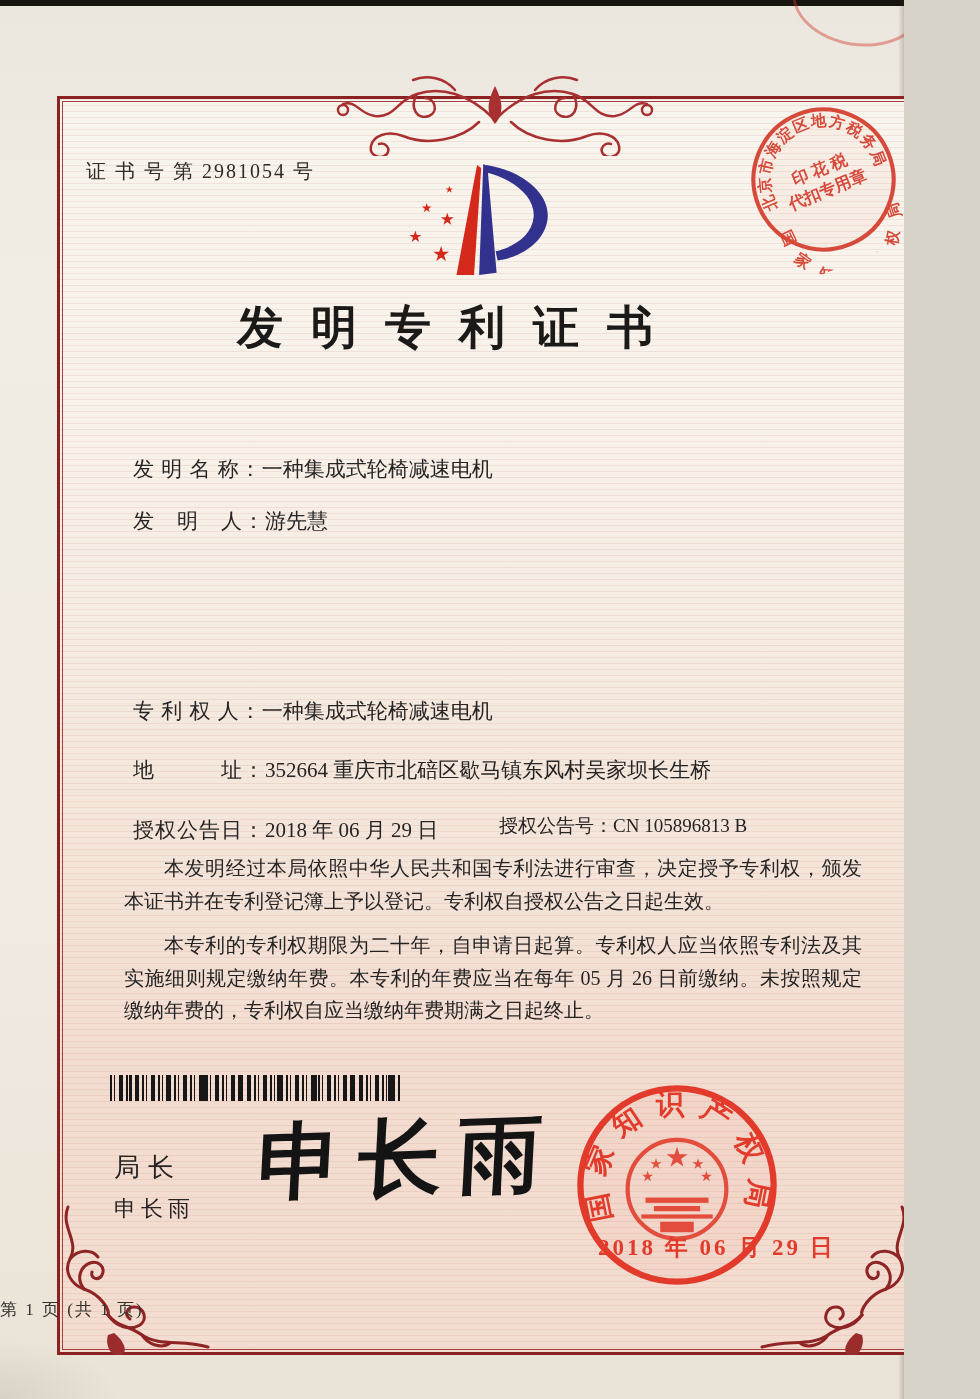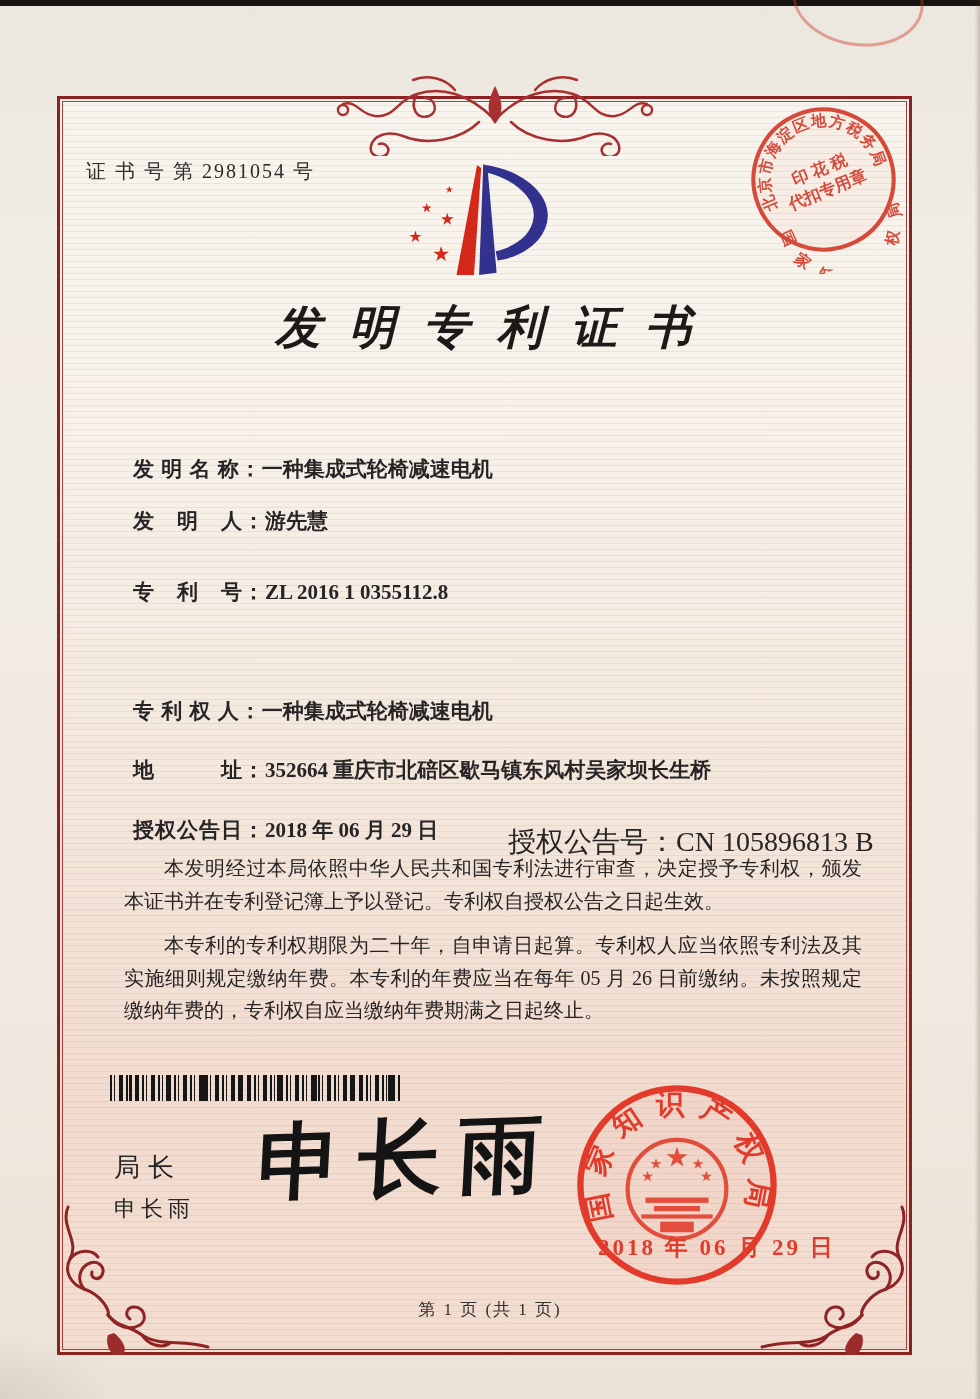--- a/index.html
+++ b/index.html
@@ -1,52 +1,52 @@
 <!DOCTYPE html>
 <html><head>
 <meta charset="utf-8">
 <style>
   html,body{margin:0;padding:0;background:#d8d3c8;}
   .paper{
-    position:relative;width:980px;height:1399px;overflow:hidden;
+    position:relative;width:904px;height:1399px;overflow:hidden;
     background:linear-gradient(180deg,#ece7de 0%,#f1ece4 20%,#f0eae1 65%,#eae3d7 100%);
     font-family:"Liberation Serif","DejaVu Serif",serif;color:#262424;
   }
   .abs{position:absolute;}
   .scan-top{left:0;top:0;right:0;height:6px;background:#18140f;}
   .scan-right{top:0;right:0;width:6px;height:100%;background:linear-gradient(90deg,rgba(60,45,30,0) 0%,rgba(60,45,30,.22) 100%);}
   .scan-corner{left:0;bottom:0;width:120px;height:60px;background:radial-gradient(ellipse at 0% 100%,rgba(80,80,80,.12),rgba(0,0,0,0) 70%);}
   .stamp-edge{left:792px;top:-46px;width:126px;height:86px;border:3px solid rgba(205,55,38,.42);border-radius:50%;transform:rotate(9deg);}
   .frame{
     left:57px;top:96px;width:849px;height:1253px;border:3px solid #8b2222;
     background:
       repeating-linear-gradient(180deg,rgba(198,118,98,.14) 0 1px,rgba(198,118,98,0) 1px 6px),
       linear-gradient(180deg,#f8f5ee 0%,#f7f1e9 28%,#f4e7dc 55%,#f2dcd0 78%,#f3ddd1 100%);
   }
   .frame::before{content:"";position:absolute;inset:2px;border:1px solid #a64040;}
   .certno{left:86px;top:158px;font-size:20px;letter-spacing:2px;color:#2e2b28;white-space:pre;}
   .logo{left:400px;top:156px;}
-  .title{left:14px;right:0;top:297px;text-align:center;font-size:46px;font-weight:bold;letter-spacing:28px;color:#1c1a18;font-style:italic;}
-  .frow{left:112px;font-size:21px;white-space:pre;font-weight:bold;}
+  .title{left:14px;right:0;top:297px;text-align:center;font-size:46px;font-weight:bold;letter-spacing:28px;color:#1c1a18;}
+  .frow{left:112px;font-size:21px;white-space:pre;}
   .frow .flabel{letter-spacing:1px;}
-  .frow2{left:480px;font-size:28px;white-space:pre;}
+  .frow2{left:480px;font-size:19px;white-space:pre;}
   .pars{left:112px;width:762px;top:840px;font-size:20px;line-height:32.5px;text-align:justify;}
   .pars p{margin:12px;text-indent:2em;}
   .barcode{left:110px;top:1075px;width:292px;height:26px;
     background-image:
       repeating-linear-gradient(90deg,#161616 0 2px,rgba(0,0,0,0) 2px 4px,#161616 4px 5px,rgba(0,0,0,0) 5px 9px,#161616 9px 13px,rgba(0,0,0,0) 13px 16px),
       repeating-linear-gradient(90deg,rgba(0,0,0,0) 0 19px,#161616 19px 22px,rgba(0,0,0,0) 22px 37px);
   }
   .dirlabel{left:114px;top:1150px;font-size:26px;letter-spacing:8px;}
   .dirname{left:114px;top:1194px;font-size:22px;letter-spacing:5px;}
   .autograph{left:258px;top:1102px;font-size:84px;font-weight:bold;color:#141414;
     letter-spacing:16px;transform:rotate(-2deg) skewX(-5deg);white-space:pre;}
   .sealsvg{left:572px;top:1080px;}
   .sealdate{left:598px;top:1232px;font-size:23px;font-weight:bold;letter-spacing:3px;color:#e23b2b;white-space:pre;}
-  .footer{left:0;right:0;top:1298px;text-align:center;font-size:17px;letter-spacing:2px;color:#33302c;white-space:pre;}
+  .footer{left:0;right:0;top:1298px;text-align:left;font-size:17px;letter-spacing:2px;color:#33302c;white-space:pre;}
   .stampsvg{left:736px;top:92px;transform:rotate(-22deg);opacity:.92;}
   .flourish{pointer-events:none;}
   svg text{font-family:"Liberation Serif","DejaVu Serif",serif;}
 </style>
 </head>
 <body>
 
 <div class="paper">
 
   <svg width="0" height="0" style="position:absolute">
@@ -124,23 +124,20 @@
   </svg>
 
   <div class="abs title">发明专利证书</div>
 
   <div class="abs frow" style="top:430px">
     <span class="flabel">发 明 名 称：</span><span>一种集成式轮椅减速电机</span>
   </div>
   <div class="abs frow" style="top:482px">
     <span class="flabel">发　明　人：</span><span>游先慧</span>
   </div>
-  <div class="abs frow" style="top:553px">
-    <span class="flabel">专　利　号：</span><span>ZL 2016 1 0355112.8</span>
-  </div>
   <div class="abs frow" style="top:672px">
     <span class="flabel">专 利 权 人：</span><span>一种集成式轮椅减速电机</span>
   </div>
   <div class="abs frow" style="top:731px">
     <span class="flabel">地　　　址：</span><span>352664 重庆市北碚区歇马镇东风村吴家坝长生桥</span>
   </div>
   <div class="abs frow" style="top:791px">
     <span class="flabel">授权公告日：</span><span>2018 年 06 月 29 日</span>
   </div>
   <div class="abs frow2" style="top:791px">

